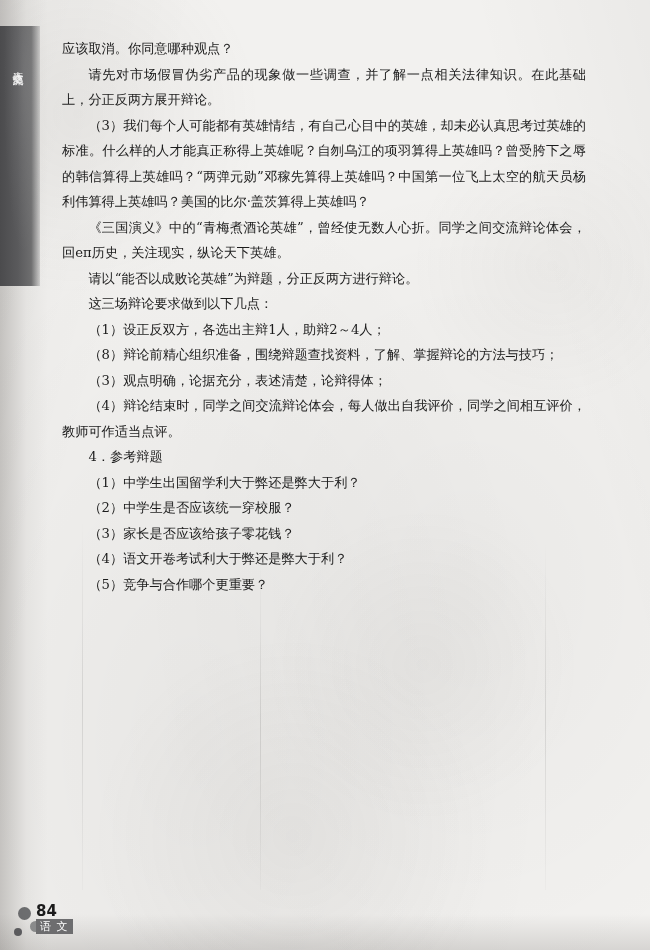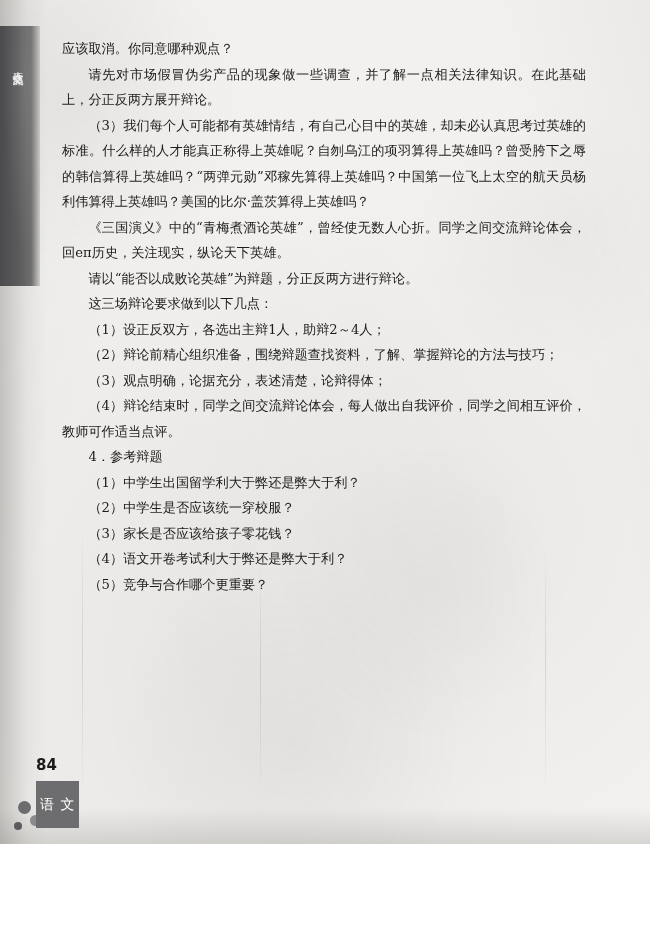--- a/index.html
+++ b/index.html
@@ -10,21 +10,21 @@
     width: 650px;
     height: 950px;
     background: #ffffff;
     font-family: "DejaVu Serif", "Liberation Serif", serif;
     overflow: hidden;
   }
 
   .page {
     position: relative;
     width: 650px;
-    height: 844px;
+    height: 950px;
     background:
       linear-gradient(105deg, rgba(0,0,0,0.035) 0%, rgba(0,0,0,0) 22%),
       linear-gradient(255deg, rgba(0,0,0,0.03) 0%, rgba(0,0,0,0) 20%),
       radial-gradient(ellipse at 30% 78%, rgba(0,0,0,0.045) 0%, rgba(0,0,0,0) 55%),
       radial-gradient(ellipse at 72% 62%, rgba(0,0,0,0.035) 0%, rgba(0,0,0,0) 50%),
       #f2f1ef;
   }
 
   
   .grain {
@@ -130,27 +130,27 @@
     align-items: flex-start;
   }
   .folio-num {
     font-family: "DejaVu Sans", "Liberation Sans", sans-serif;
     font-size: 15px;
     font-weight: bold;
     color: #1b1b1b;
     line-height: 16px;
   }
   .folio-sub {
-    margin-top: 8px;
+    margin-top: 0;
     background: #6d6d6f;
     color: #ffffff;
     font-family: "DejaVu Sans", "Liberation Sans", sans-serif;
-    font-size: 14px;
+    font-size: 11px;
     line-height: 11px;
-    padding: 18px 4px;
+    padding: 2px 4px;
     letter-spacing: 1px;
   }
 
   
   .dot {
     position: absolute;
     border-radius: 50%;
     background: #57585a;
     opacity: 0.85;
   }
@@ -175,21 +175,21 @@
   <div class="side-tab-text">表达交流</div>
 
   <div class="content">
     <p class="noindent">应该取消。你同意哪种观点？</p>
     <p class="indent">请先对市场假冒伪劣产品的现象做一些调查，并了解一点相关法律知识。在此基础上，分正反两方展开辩论。</p>
     <p class="indent">（3）我们每个人可能都有英雄情结，有自己心目中的英雄，却未必认真思考过英雄的标准。什么样的人才能真正称得上英雄呢？自刎乌江的项羽算得上英雄吗？曾受胯下之辱的韩信算得上英雄吗？“两弹元勋”邓稼先算得上英雄吗？中国第一位飞上太空的航天员杨利伟算得上英雄吗？美国的比尔·盖茨算得上英雄吗？</p>
     <p class="indent">《三国演义》中的“青梅煮酒论英雄”，曾经使无数人心折。同学之间交流辩论体会，回еп历史，关注现实，纵论天下英雄。</p>
     <p class="indent">请以“能否以成败论英雄”为辩题，分正反两方进行辩论。</p>
     <p class="indent">这三场辩论要求做到以下几点：</p>
     <p class="sub-item">（1）设正反双方，各选出主辩1人，助辩2～4人；</p>
-    <p class="sub-item">（2）辩论前精心组织准备，围绕辩题查找资料，了解、掌握辩论的方法与技巧；</p>
+    <p class="sub-item">（8）辩论前精心组织准备，围绕辩题查找资料，了解、掌握辩论的方法与技巧；</p>
     <p class="sub-item">（3）观点明确，论据充分，表述清楚，论辩得体；</p>
     <p class="indent">（4）辩论结束时，同学之间交流辩论体会，每人做出自我评价，同学之间相互评价，教师可作适当点评。</p>
     <p class="sub-item">4．参考辩题</p>
     <p class="sub-item">（1）中学生出国留学利大于弊还是弊大于利？</p>
     <p class="sub-item">（2）中学生是否应该统一穿校服？</p>
     <p class="sub-item">（3）家长是否应该给孩子零花钱？</p>
     <p class="sub-item">（4）语文开卷考试利大于弊还是弊大于利？</p>
     <p class="sub-item">（5）竞争与合作哪个更重要？</p>
   </div>
 

